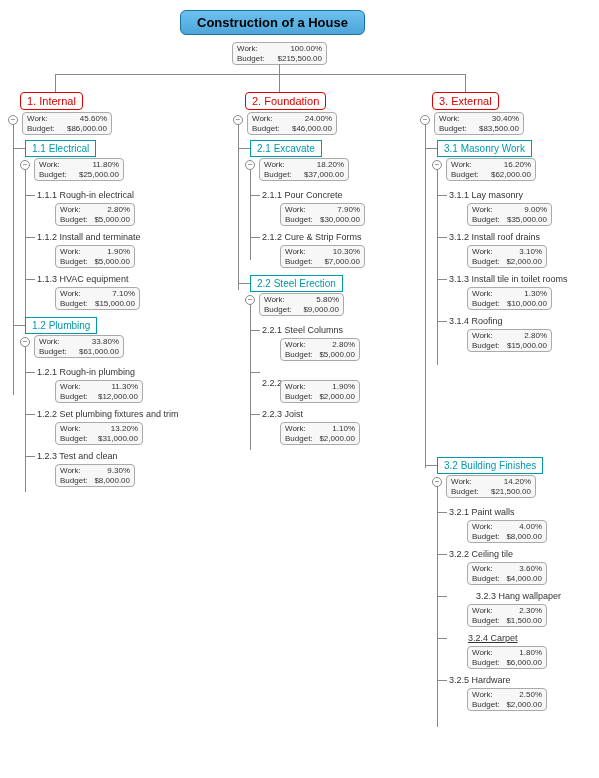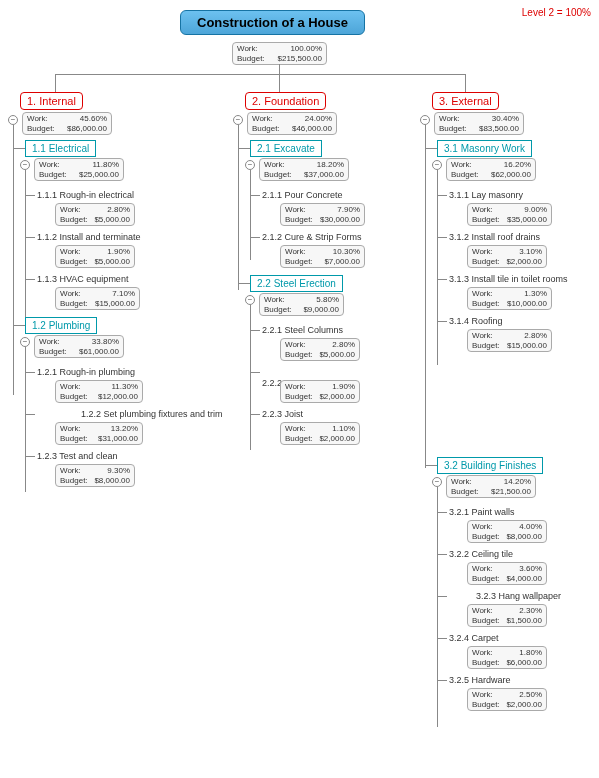--- a/index.html
+++ b/index.html
@@ -83,21 +83,20 @@
         <span>Work:</span>
         <span>100.00%</span>
       </div>
     <div class="row">
         <span>Budget:</span>
         <span>$215,500.00</span>
       </div>
   </div>
 
   <div class="legend" style="right:8px; top:6px; text-align:left;">
-    <div class="c-red">Level 2 = 100%</div>
   </div>
 
   <div class="vline" style="left:279px; top:64px; height:10px;"></div>
   <div class="hline" style="left:55px; top:74px; width:410px;"></div>
   <div class="vline" style="left:55px; top:74px; height:18px;"></div>
   <div class="vline" style="left:279px; top:74px; height:18px;"></div>
   <div class="vline" style="left:465px; top:74px; height:18px;"></div>
 
   <div class="lvl1" style="left:20px; top:92px;"><span>1. Internal</span></div>
   <div class="toggle" style="left:8px; top:115px;">−</div>
@@ -189,21 +188,21 @@
         <span>Work:</span>
         <span>11.30%</span>
       </div>
     <div class="row">
         <span>Budget:</span>
         <span>$12,000.00</span>
       </div>
   </div>
 
   <div class="hline" style="left:25px; top:414px; width:10px;"></div>
-  <div class="leaf" style="left:37px; top:409px;margin-left:44px;">1.2.2  Set plumbing fixtures and trim</div>
+  <div class="leaf" style="left:37px; top:409px;">1.2.2  Set plumbing fixtures and trim</div>
   <div class="info" style="left:55px; top:422px; width:88px;">
     <div class="row">
         <span>Work:</span>
         <span>13.20%</span>
       </div>
     <div class="row">
         <span>Budget:</span>
         <span>$31,000.00</span>
       </div>
   </div>
@@ -459,21 +458,21 @@
         <span>Work:</span>
         <span>2.30%</span>
       </div>
     <div class="row">
         <span>Budget:</span>
         <span>$1,500.00</span>
       </div>
   </div>
 
   <div class="hline" style="left:437px; top:638px; width:10px;"></div>
-  <div class="leaf" style="left:449px; top:633px;">3.2.4  Carpet</div>
+  <div class="leaf" style="left:468px; top:633px;text-decoration:underline;">3.2.4  Carpet</div>
   <div class="info" style="left:467px; top:646px; width:80px;">
     <div class="row">
         <span>Work:</span>
         <span>1.80%</span>
       </div>
     <div class="row">
         <span>Budget:</span>
         <span>$6,000.00</span>
       </div>
   </div>

